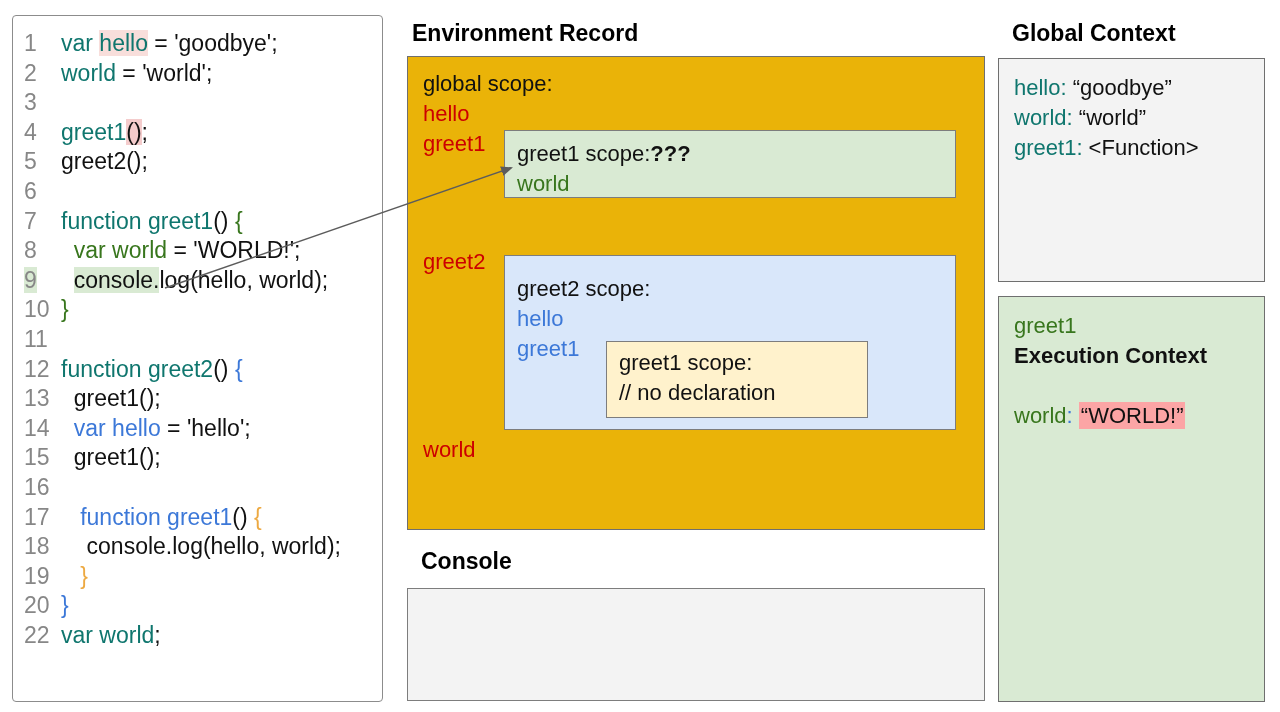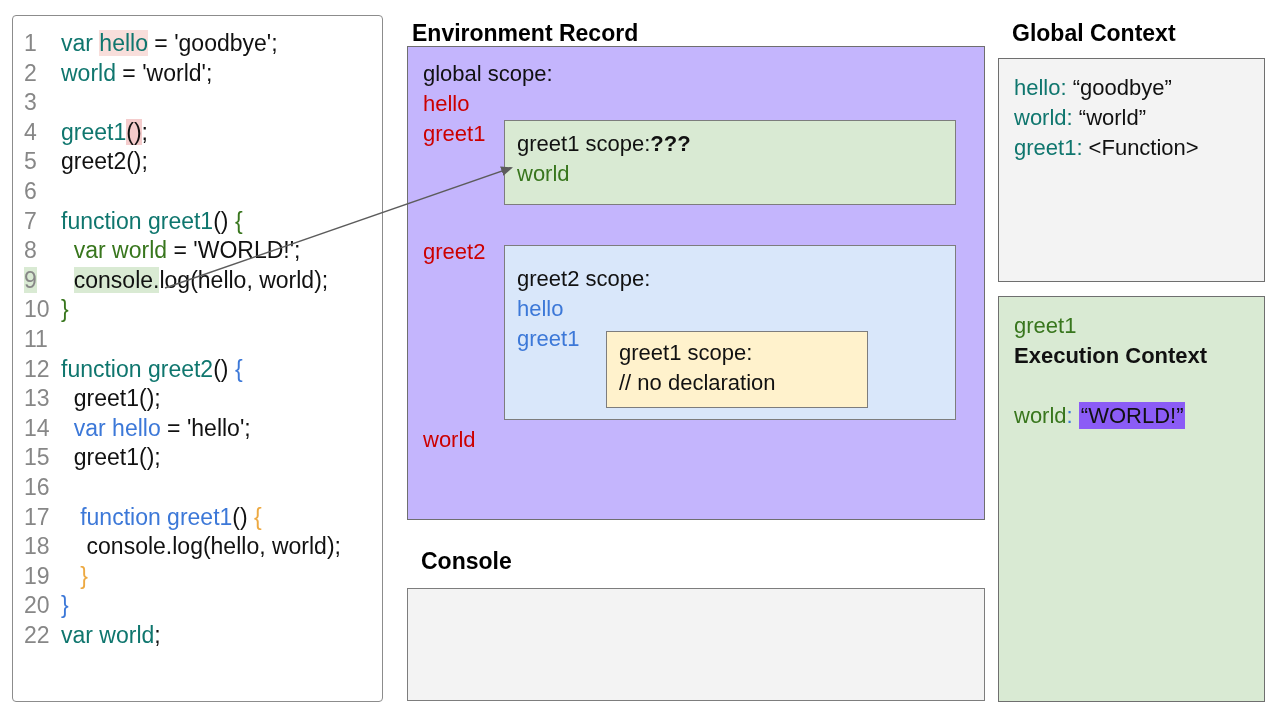--- a/index.html
+++ b/index.html
@@ -14,31 +14,31 @@
   .cl { display:flex; font-size:23px; line-height:29.6px; white-space:pre; }
   .ln { width:37px; flex:none; color:#878787; }
   .c-k { color:#111; }
   .c-r { color:#0f766e; }
   .c-g { color:#38761d; }
   .c-b { color:#3c78d8; }
   .c-o { color:#eda941; }
   .hl-pink      { background:#f4cccc; }
   .hl-pinklight { background:#f8dedb; }
   .hl-green     { background:#d9ead3; }
-  .hl-lav       { background:#8b5cf6; padding:1px 2px; }
+  .hl-lav       { background:#fca5a5; padding:1px 2px; }
 
   
   .sec-title { font-size:23px; font-weight:bold; line-height:30px; color:#000; }
 
   
-  #er-box   { left:407px; top:46px; width:578px; height:474px;
-              background:#c4b5fd; border:1.5px solid #6f6f6f; }
+  #er-box   { left:407px; top:56px; width:578px; height:474px;
+              background:#eab308; border:1.5px solid #6f6f6f; }
   .er-label { position:absolute; left:15px; font-size:22px; line-height:30px; }
   .scope-box { position:absolute; border:1.5px solid #7d7d7d; }
-  #greet1-scope { left:96px; top:73px;  width:452px; height:85px;  background:#d9ead3; }
+  #greet1-scope { left:96px; top:73px;  width:452px; height:68px;  background:#d9ead3; }
   #greet2-scope { left:96px; top:198px; width:452px; height:175px; background:#d9e7fa; }
   #inner-greet1-scope { left:101px; top:85px; width:262px; height:77px; background:#fff2cc; }
   .sb-line { position:absolute; left:12px; font-size:22px; line-height:30px; white-space:pre; }
 
   
   #console-box { left:407px; top:588px; width:578px; height:113px;
                  background:#f3f3f3; border:1.5px solid #7d7d7d; }
 
   
   #gc-box { left:998px; top:58px; width:267px; height:224px;

